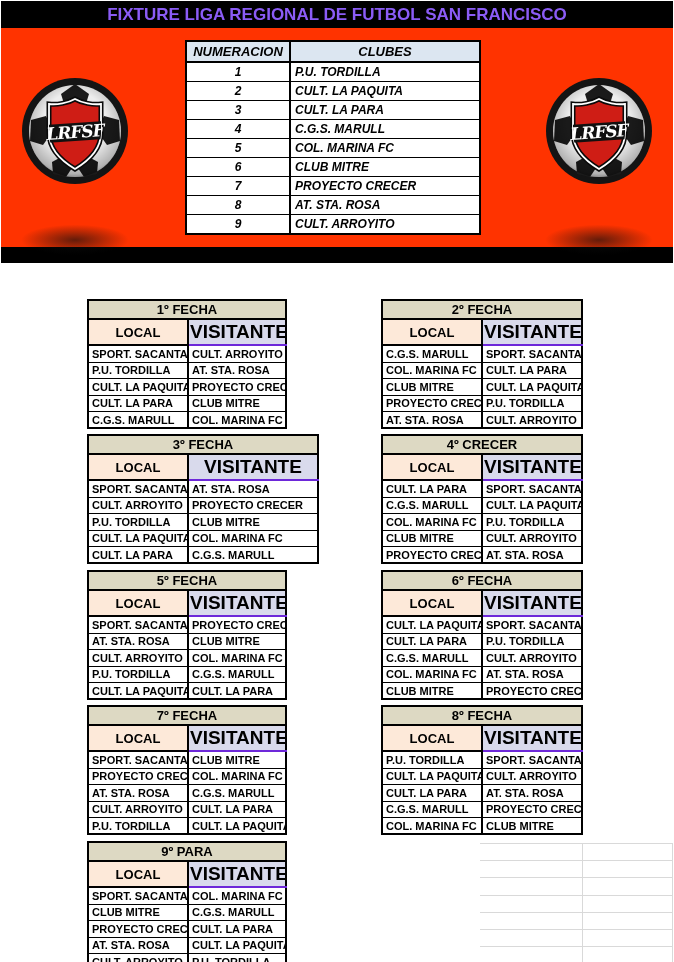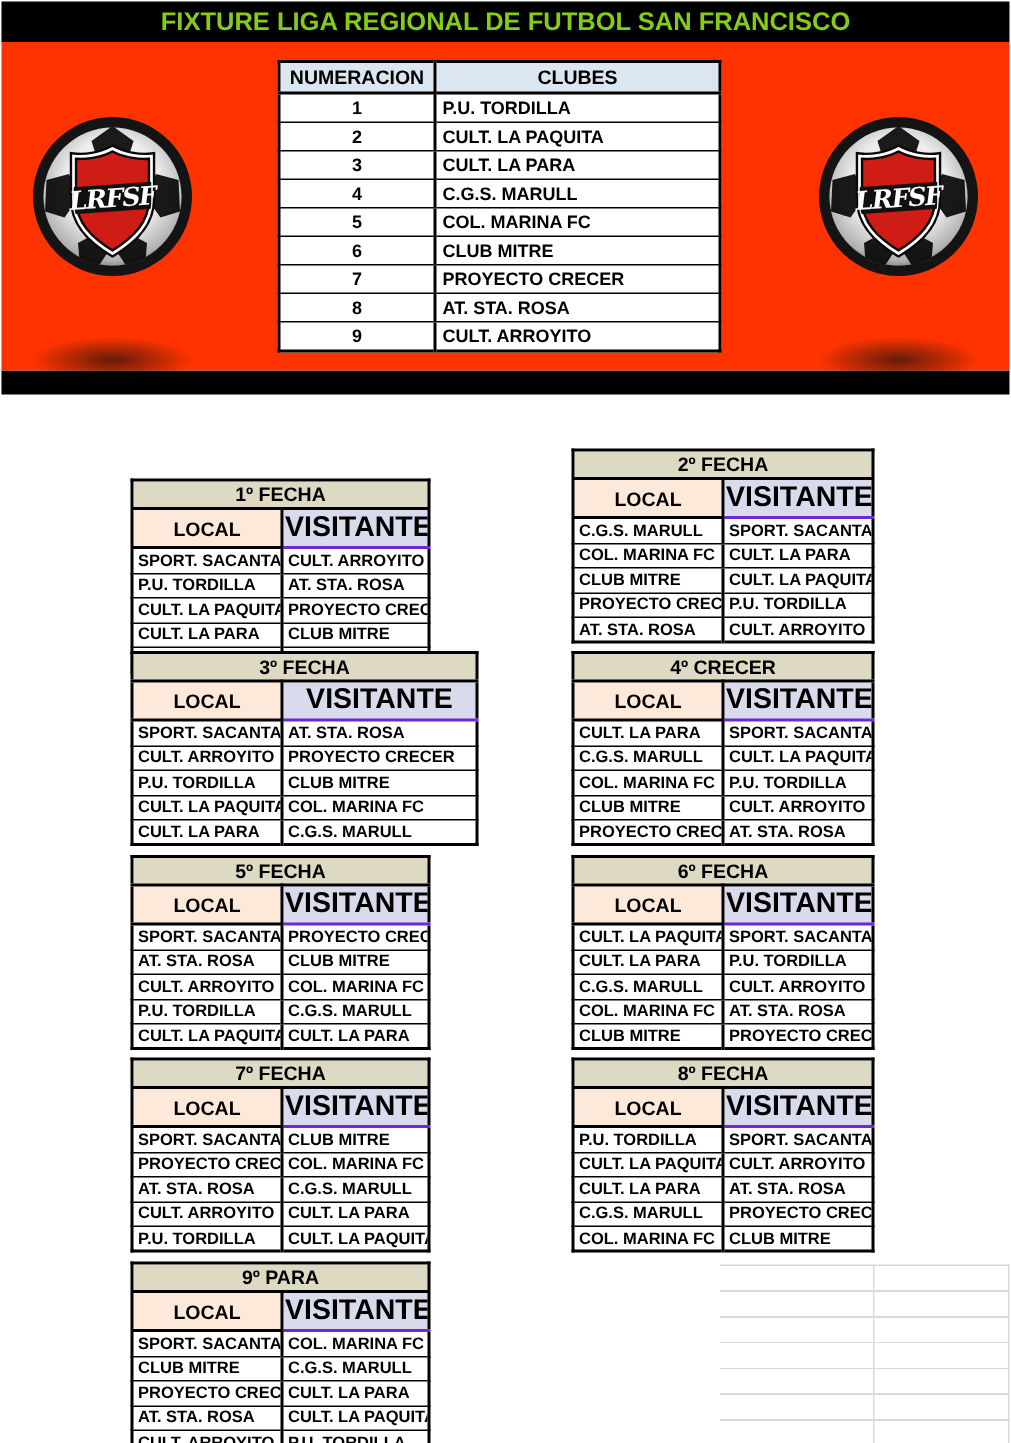--- a/index.html
+++ b/index.html
@@ -1,23 +1,23 @@
 <!DOCTYPE html>
 <html style="--banner-orange: #FF3300; --bar-black: #000000; --clubs-header-bg: #DCE6F1; --fecha-title-bg: #DDD9C3; --local-header-bg: #FDE9D9; --visitante-header-bg: #D9DAEC; --shield-red: #CF1D15; --gridline-gray: #D9D9D9;"><head>
 <meta charset="utf-8">
 <style>
   html,body { margin:0; padding:0; background:#fff; }
   .page { position:relative; width:674px; height:962px; background:#fff;
           font-family:"Liberation Sans", sans-serif; overflow:hidden; }
 
   
   .banner { position:absolute; left:1px; top:1px; width:672px; height:262px; }
-  .title-bar { height:27px; background:var(--bar-black,#000); color:#84cc16;
+  .title-bar { height:27px; background:var(--bar-black,#000); color:#8b5cf6;
                font-weight:bold; font-size:17px; line-height:27px; text-align:center; }
-  .orange-area { position:relative; height:219px; background:var(--banner-orange,#FF3300); }
+  .orange-area { position:relative; height:219px; background:var(--banner-orange,#FF3300);font-style:italic; }
   .bottom-bar { height:16px; background:var(--bar-black,#000); }
 
   
   .clubs { position:absolute; left:184px; top:12px; border-collapse:collapse;
            table-layout:fixed; background:#fff; border:2px solid #000; }
   .clubs th, .clubs td { border:1px solid #000; font-weight:bold; white-space:nowrap; overflow:hidden; }
   .clubs th { background:var(--clubs-header-bg,#DCE6F1); font-size:13px; height:17px;
               border-bottom:2px solid #000; text-align:center; }
   .clubs th.first, .clubs td.num { border-right:2px solid #000; }
   .clubs td { height:16px; font-size:12px; }
@@ -156,21 +156,21 @@
               <td class="club">CULT. ARROYITO</td>
             </tr>
           </tbody>
       </table>
     </div>
 
     <div class="bottom-bar"></div>
   </div>
 
   <div class="fixtures">
-      <table class="fecha" style="left: 87px; top: 299px; width: 200px; margin-top: 20px;">
+      <table class="fecha" style="left: 87px; top: 299px; width: 200px;">
         <colgroup>
           <col style="width:100px">
           <col>
         </colgroup>
         <tbody>
           <tr>
             <td class="ft" colspan="2">1º FECHA</td>
           </tr>
           <tr>
             <td class="hl">LOCAL</td>

